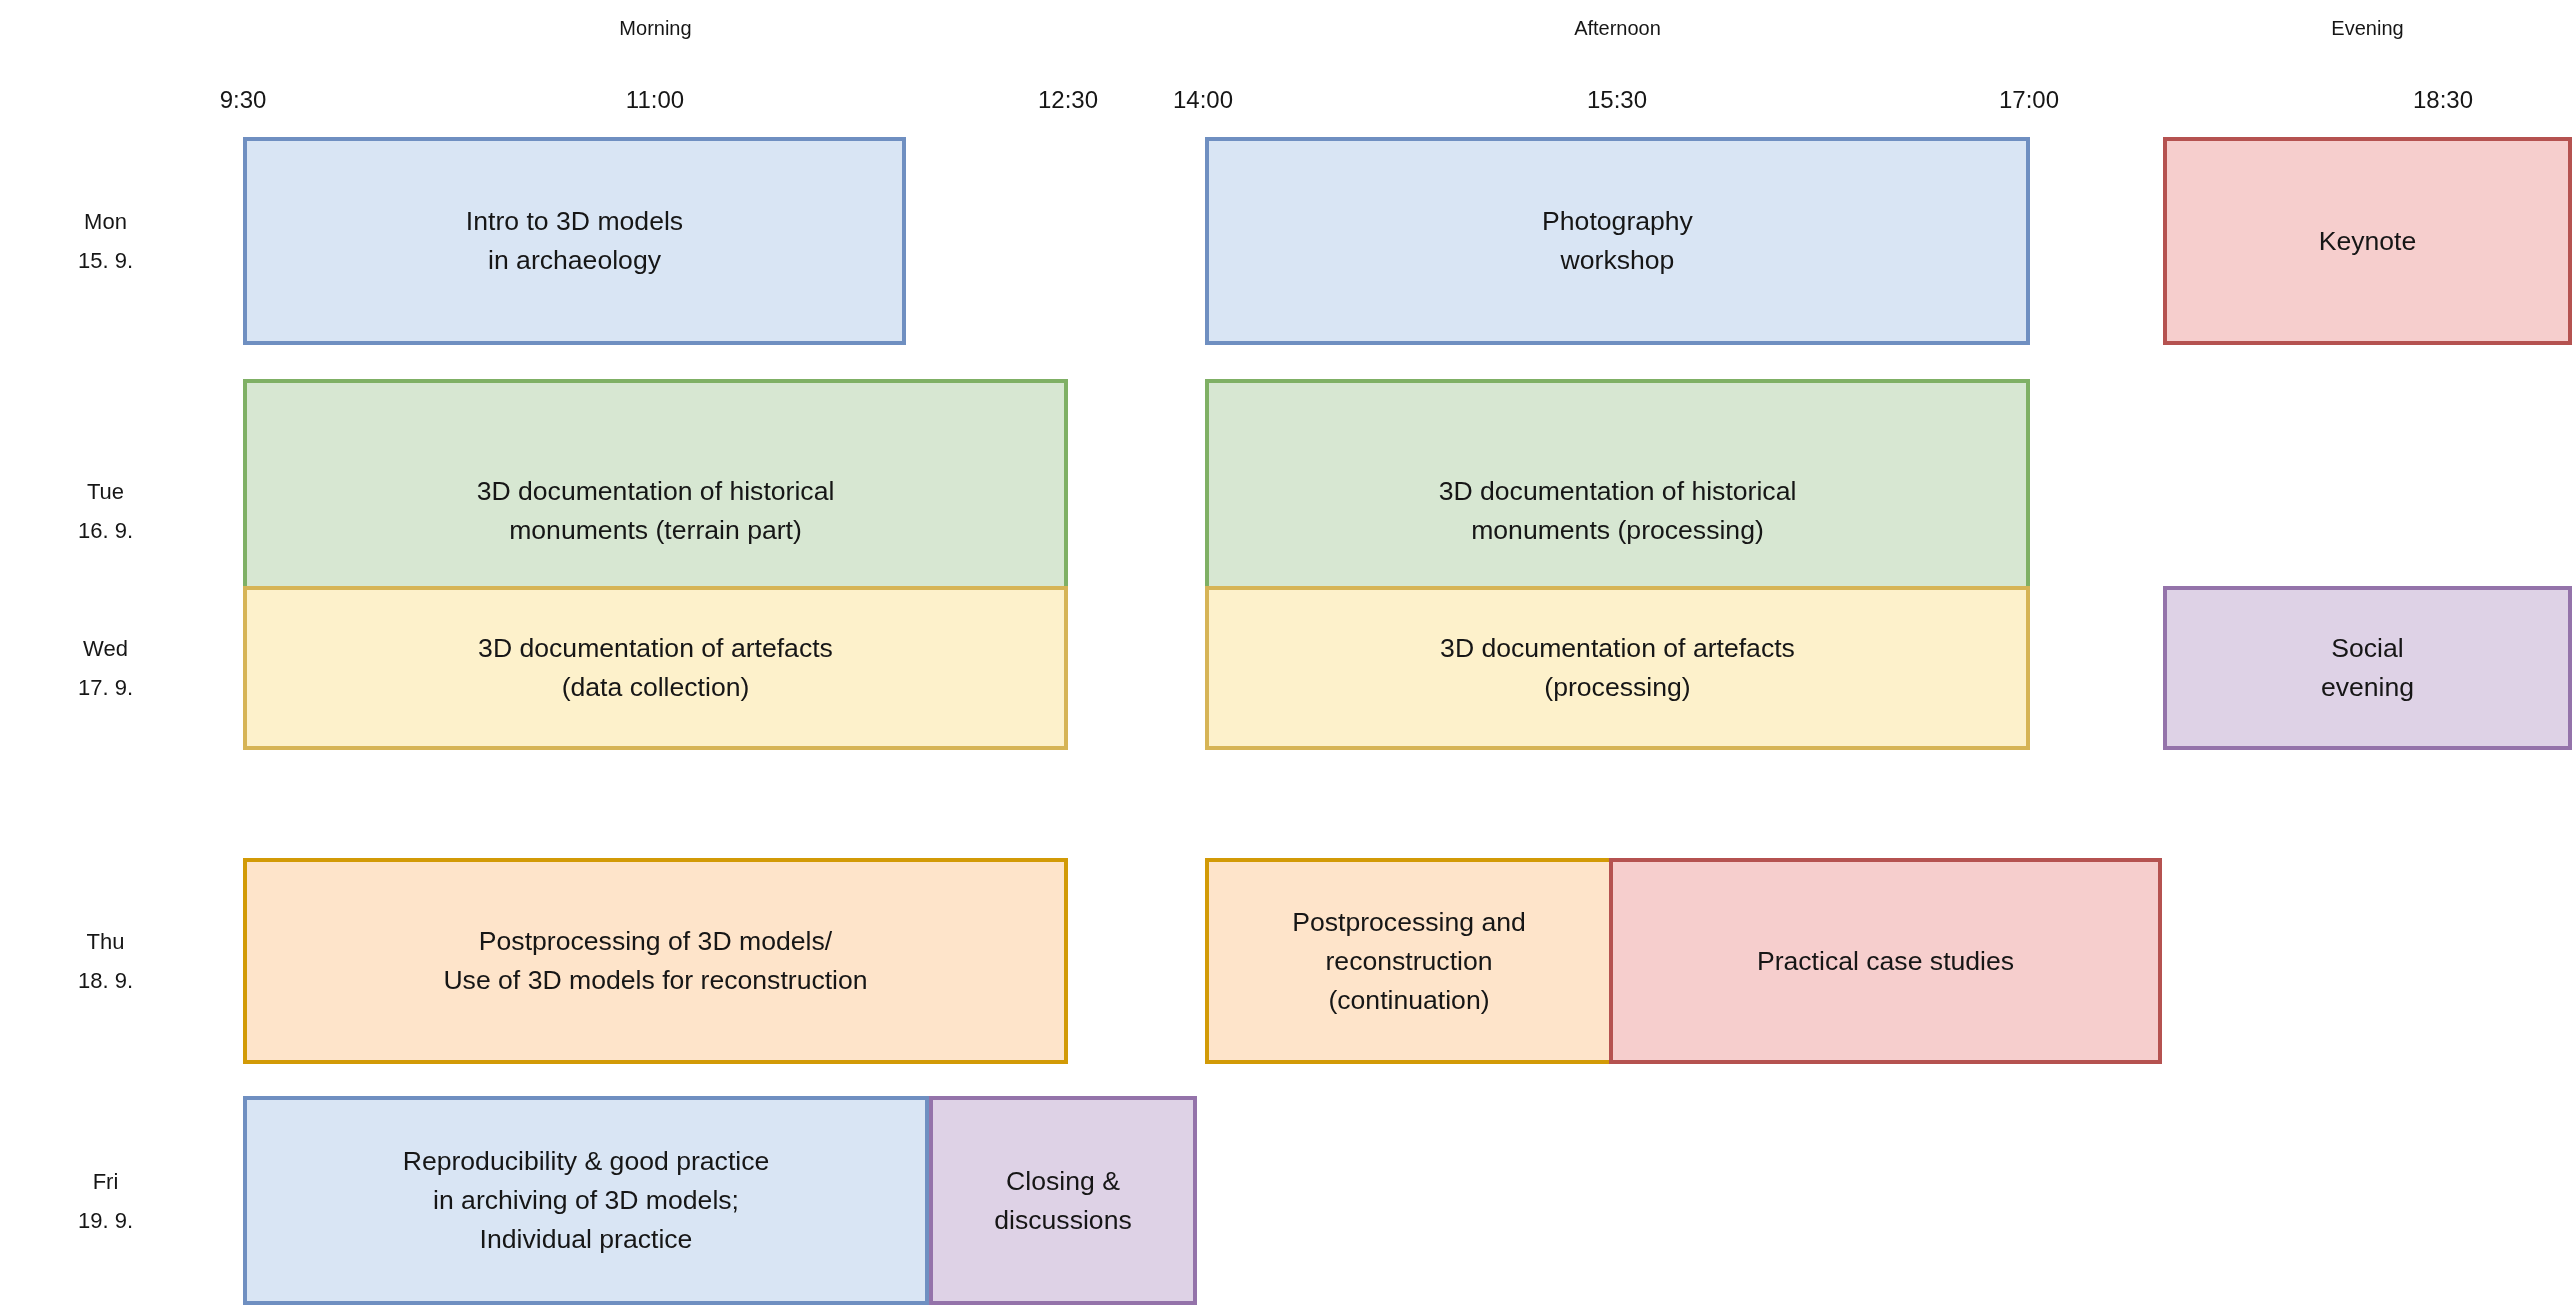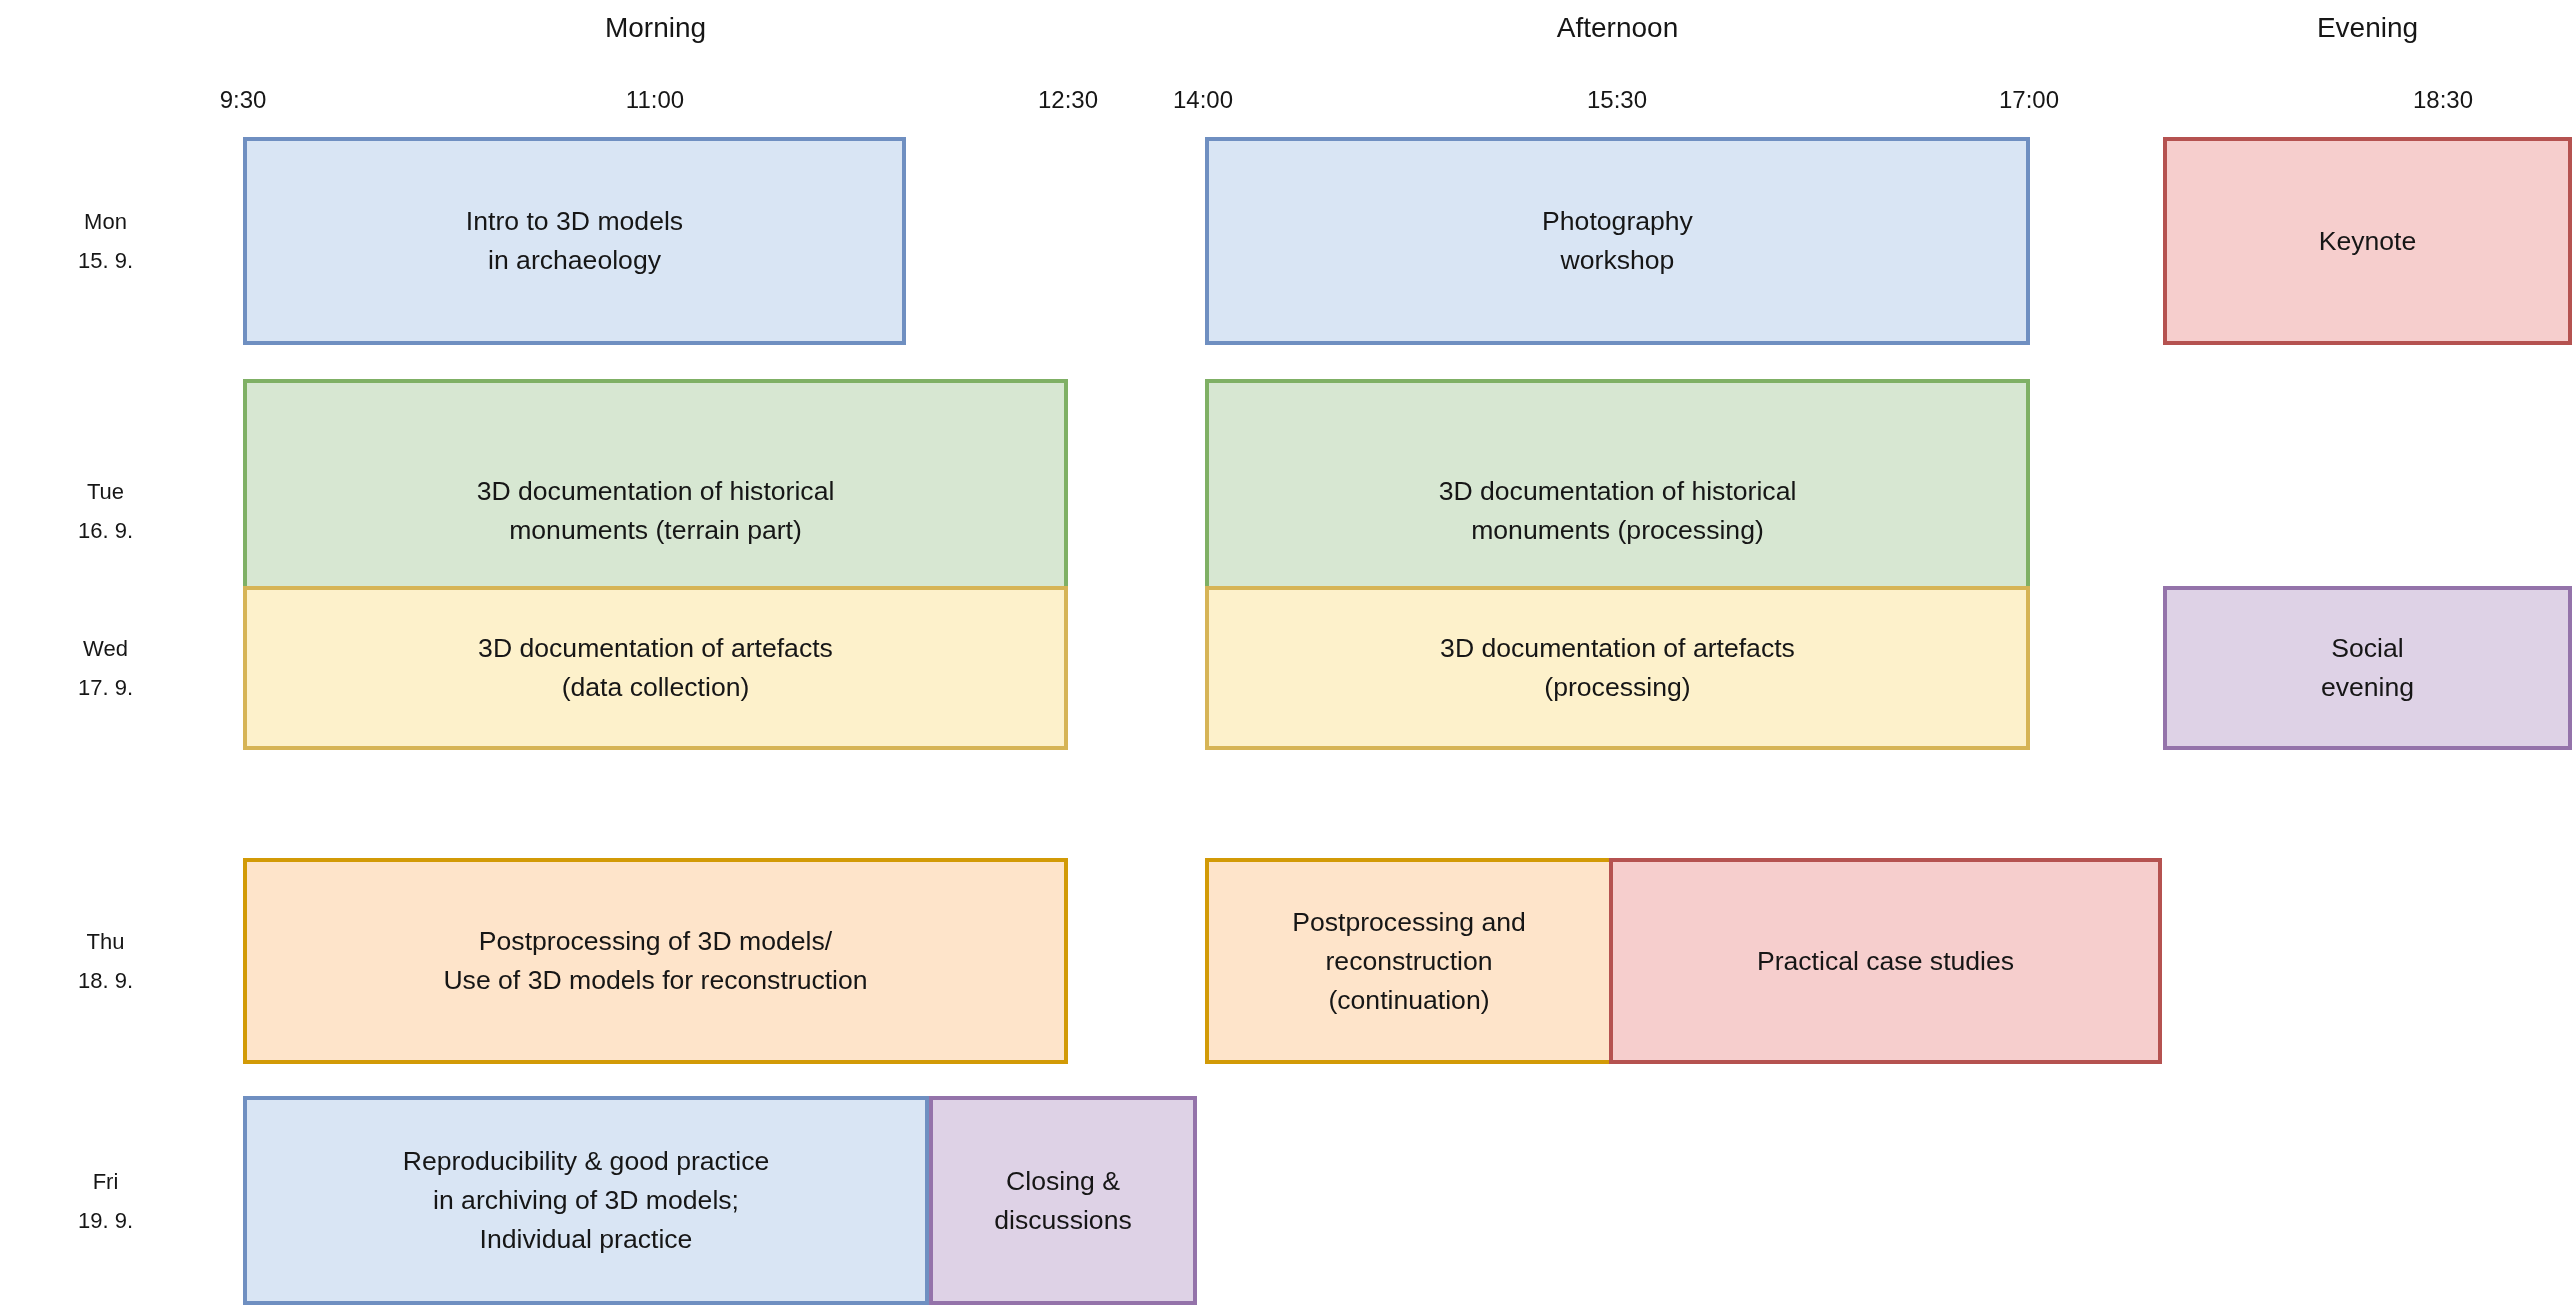--- a/index.html
+++ b/index.html
@@ -16,21 +16,21 @@
     color: #161616;
   }
   .canvas {
     position: absolute;
     inset: 0;
   }
   .period-label {
     position: absolute;
     top: 10.3px;
     text-align: center;
-    font-size: 28px;
+    font-size: 20px;
     line-height: 36px;
     white-space: nowrap;
   }
   .tick {
     position: absolute;
     top: 84px;
     transform: translateX(-50%);
     font-size: 24px;
     line-height: 31px;
     white-space: nowrap;

